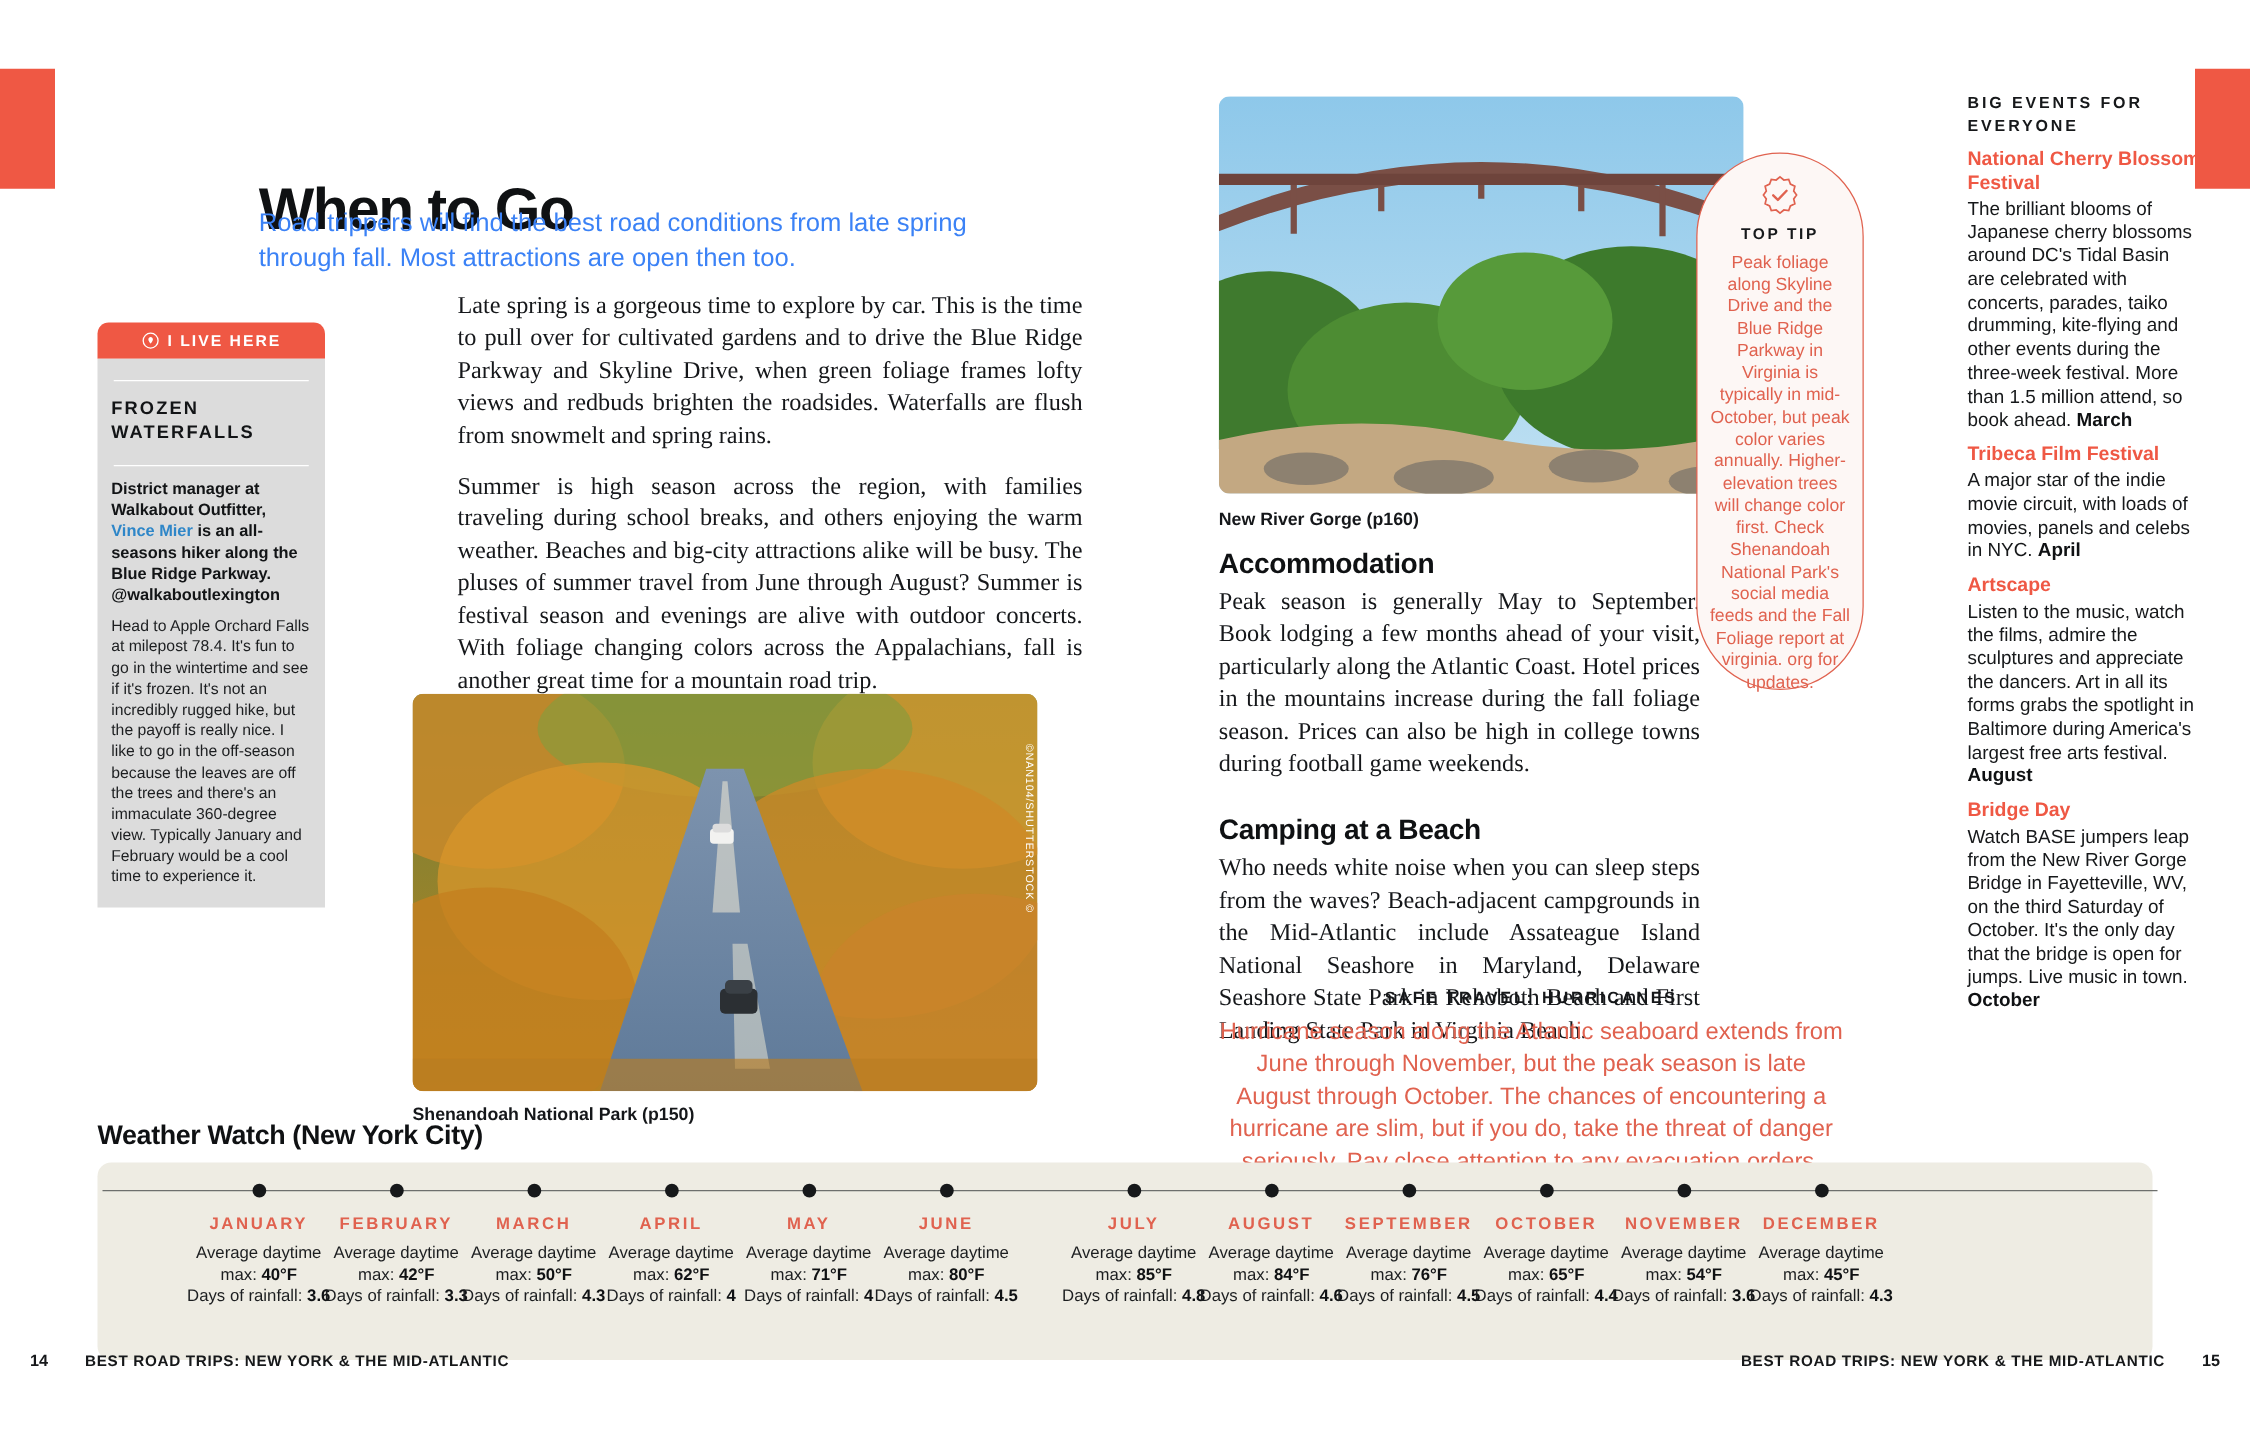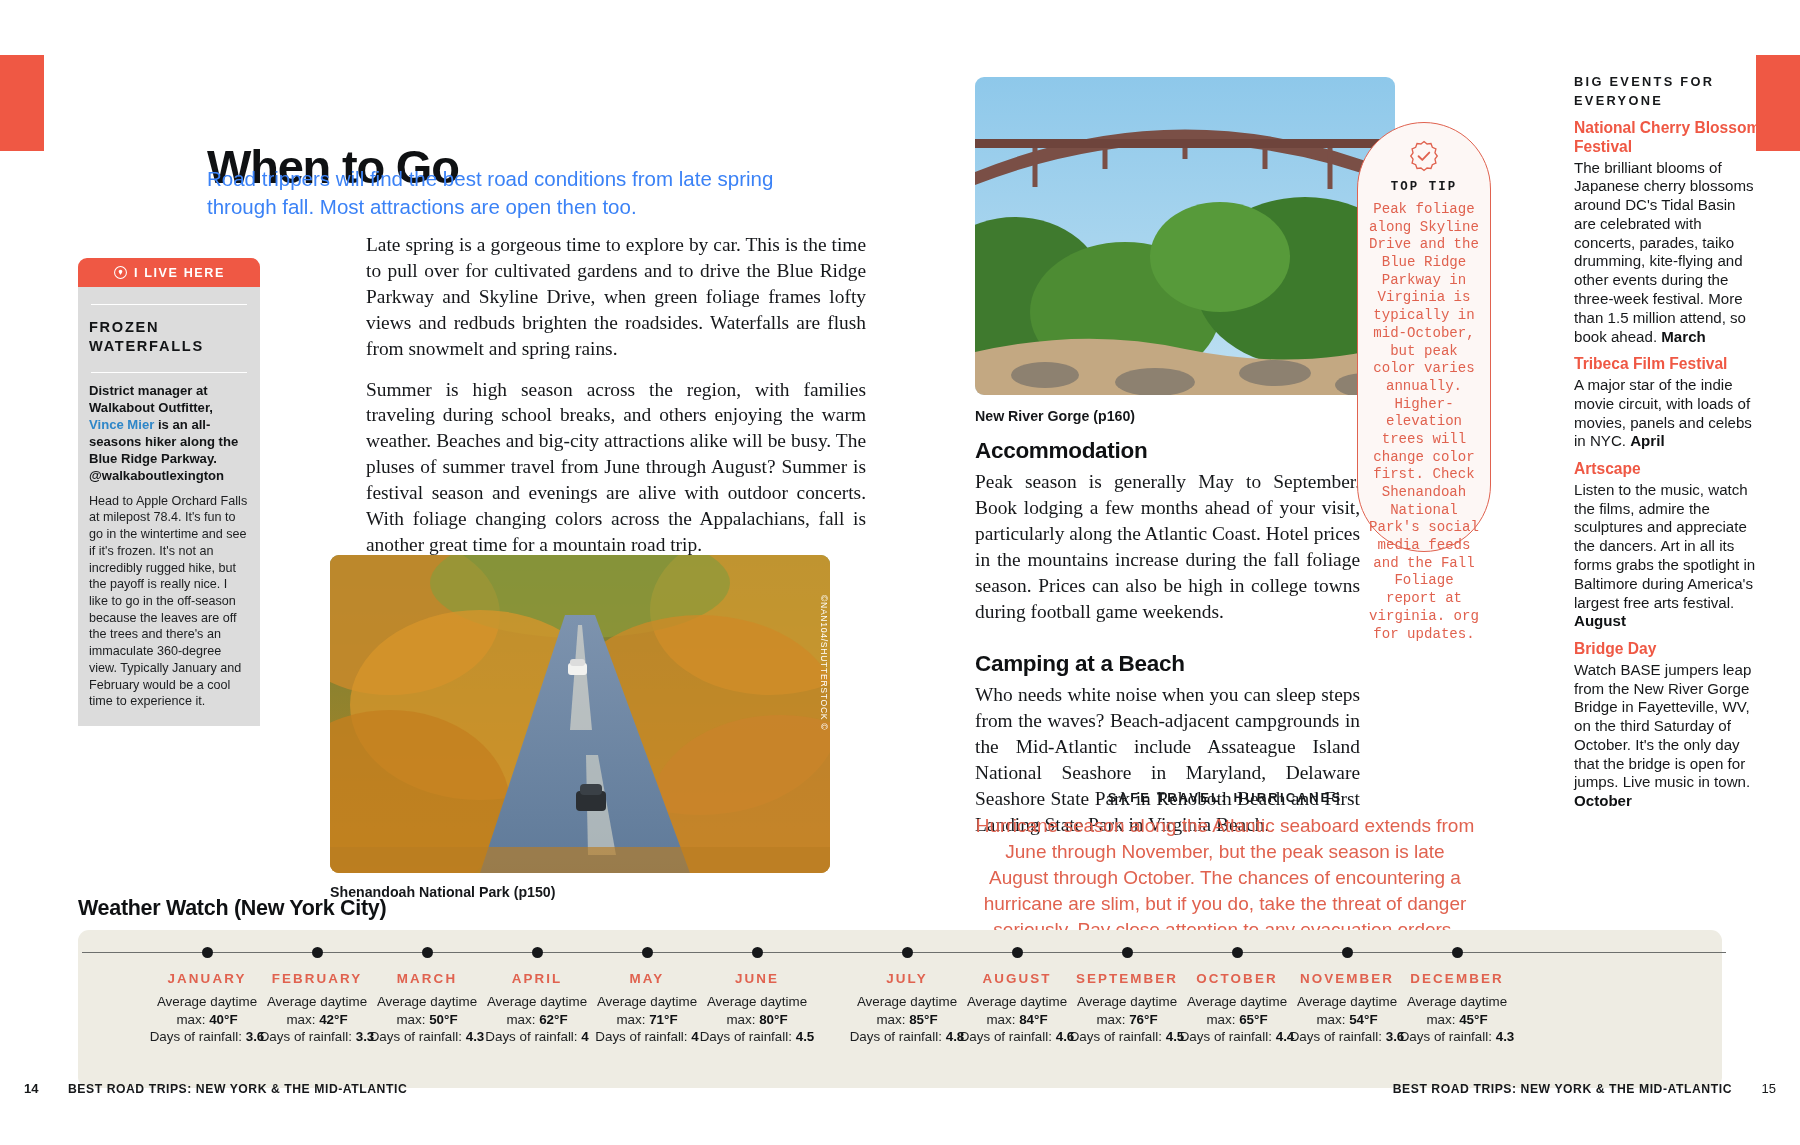--- a/index.html
+++ b/index.html
@@ -94,21 +94,20 @@
     font-size:14.2px;font-weight:bold;color:#15171a;
   }
 
   
   .toptip{
     position:absolute;left:1357px;top:122px;width:134px;height:430px;
     border:1.6px solid #e0624f;background:#fdf7f5;
     border-radius:70px 70px 70px 70px;
     text-align:center;padding:14px 9px 10px;box-sizing:border-box;
     z-index:5;
-    font-family:Liberation Mono, monospace;
   }
   .toptip-seal{margin:2px auto 7px;width:34px;height:34px;display:block;}
   .toptip-label{
     font-size:12.4px;font-weight:bold;letter-spacing:2.1px;color:#16181a;margin-bottom:7px;
   }
   .toptip-text{
     font-size:14.1px;line-height:1.255;color:#e0624f;
   }
 
   
@@ -172,21 +171,21 @@
   }
   .ww-stats{
     font-size:13.4px;line-height:1.31;color:#1c1e20;margin-top:7px;
   }
   .ww-stats b{font-weight:bold;color:#0f1113;}
 
   
   .folio-l{position:absolute;left:24px;top:1081px;font-size:13px;font-weight:bold;color:#16181a;}
   .rtitle-l{position:absolute;left:68px;top:1082px;font-size:12.2px;font-weight:bold;letter-spacing:.55px;color:#16181a;}
   .rtitle-r{position:absolute;right:68px;top:1082px;font-size:12.2px;font-weight:bold;letter-spacing:.55px;color:#16181a;}
-  .folio-r{position:absolute;right:24px;top:1081px;font-size:13px;font-weight:normal;color:#16181a;}
+  .folio-r{position:absolute;right:24px;top:1081px;font-size:13px;font-weight:bold;color:#16181a;}
 </style>
 </head>
 <body>
 
 <div class="page">
 
   <div class="tab-left"></div>
   <div class="tab-right"></div>
 
   <h1 class="headline">When to Go</h1>

